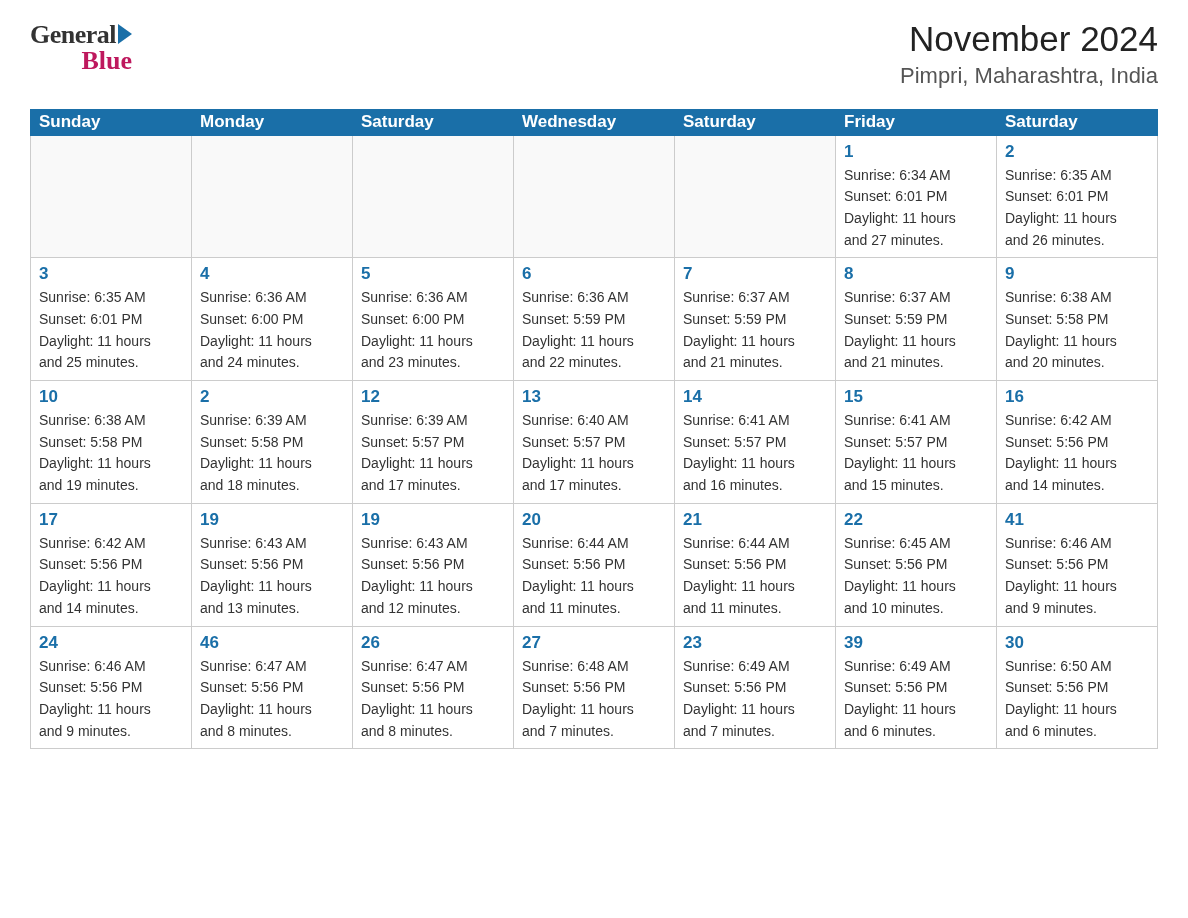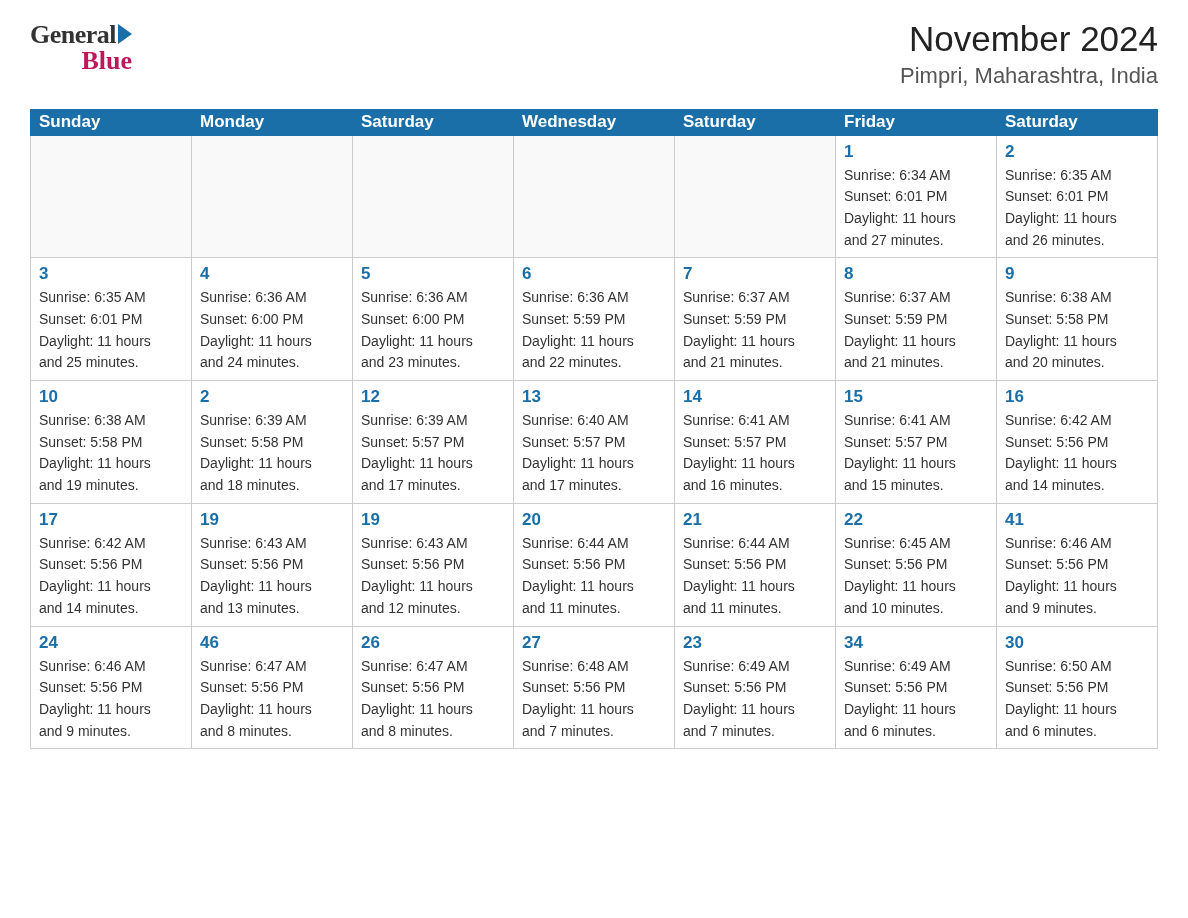--- a/index.html
+++ b/index.html
@@ -258,21 +258,21 @@
         </td>
         <td>
           <span class="day-num">27</span>
           <div class="day-info">Sunrise: 6:48 AM<br>Sunset: 5:56 PM<br>Daylight: 11 hours<br>and 7 minutes.</div>
         </td>
         <td>
           <span class="day-num">23</span>
           <div class="day-info">Sunrise: 6:49 AM<br>Sunset: 5:56 PM<br>Daylight: 11 hours<br>and 7 minutes.</div>
         </td>
         <td>
-          <span class="day-num">34</span>
+          <span class="day-num">39</span>
           <div class="day-info">Sunrise: 6:49 AM<br>Sunset: 5:56 PM<br>Daylight: 11 hours<br>and 6 minutes.</div>
         </td>
         <td>
           <span class="day-num">30</span>
           <div class="day-info">Sunrise: 6:50 AM<br>Sunset: 5:56 PM<br>Daylight: 11 hours<br>and 6 minutes.</div>
         </td>
       </tr>
     </tbody>
 </table>
 

